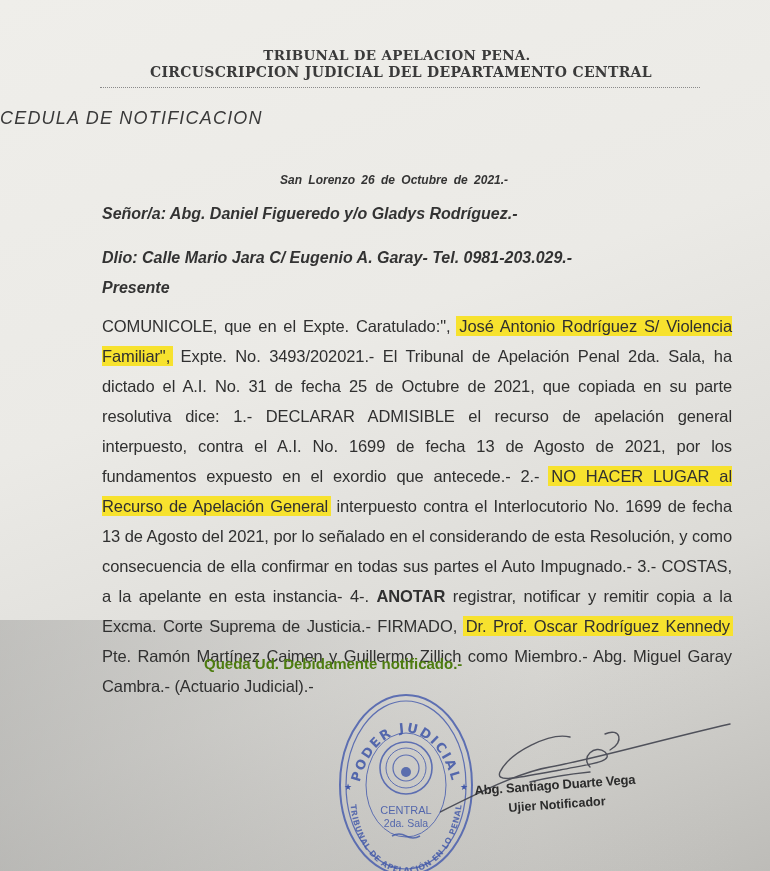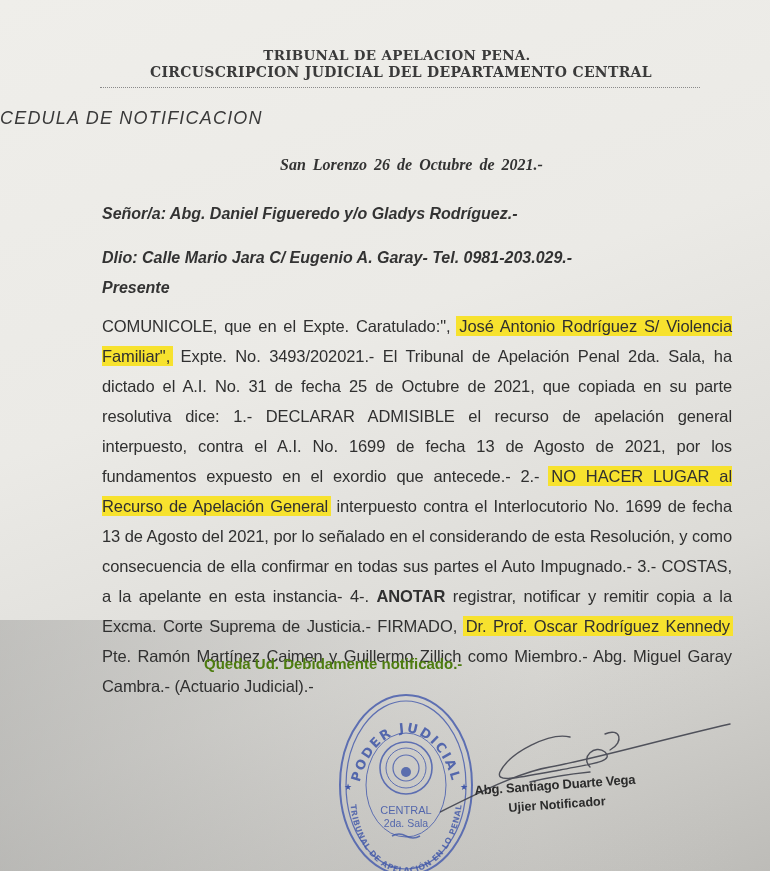--- a/index.html
+++ b/index.html
@@ -26,21 +26,21 @@
     border-top: 1px dotted #8a8a8a;
   }
   .title {
     position: absolute; left: 0; width: 770px; top: 108px; text-align: left;
     font-style: italic; font-size: 18px; letter-spacing: 1.2px; color: #3a3a3a;
   }
   .line {
     position: absolute; font-style: italic; font-weight: bold; font-size: 16px; color: #333;
     white-space: nowrap;
   }
-  .date { left: 280px; top: 156px; font-size: 16px; word-spacing: 3px; font-family: Liberation Serif, serif; }
+  .date { left: 280px; top: 173px; font-size: 12px; word-spacing: 3px; }
   .addressee { left: 102px; top: 205px; }
   .address { left: 102px; top: 233px; margin-top: 16px; }
   .presente { left: 102px; top: 279px; }
   .body {
     position: absolute; left: 102px; top: 311px; width: 630px;
     font-size: 16.5px; line-height: 30px; color: #303030;
     text-align: justify; letter-spacing: -0.1px;
   }
   .hl { background: #f7e22e; padding: 1px 3px; margin: 0 -1px; }
   .b { font-weight: bold; }

